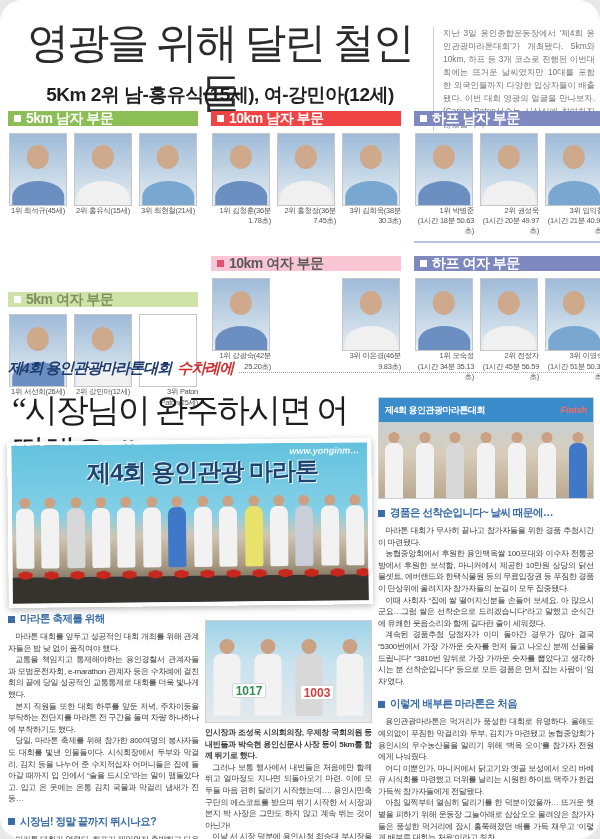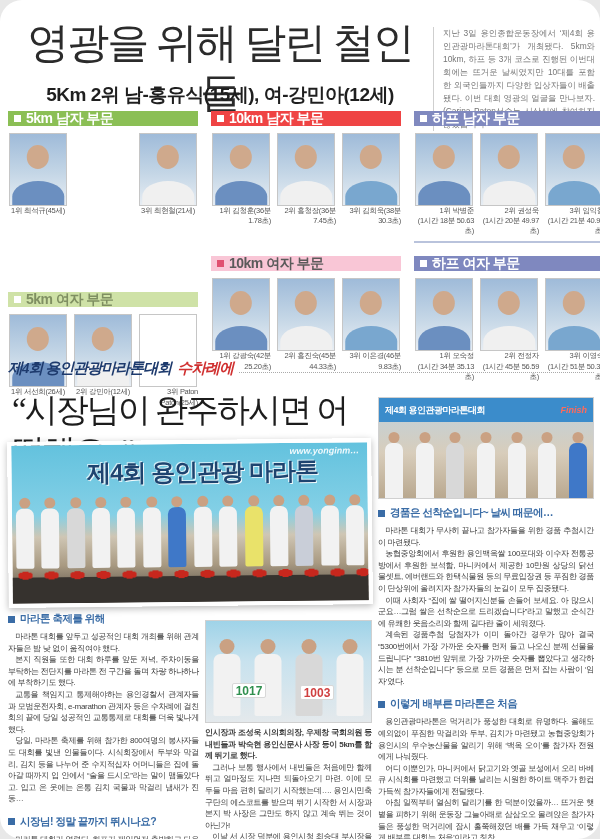--- a/index.html
+++ b/index.html
@@ -182,20 +182,26 @@
       <div class="row">
         <div class="winner">
           <div class="photo"></div>
           <div class="cap">
               <span>1위 최석규(45세)</span>
             </div>
         </div>
         <div class="winner">
           <div class="photo"></div>
           <div class="cap">
+              <span>2위 홍유식(15세)</span>
+            </div>
+        </div>
+        <div class="winner">
+          <div class="photo"></div>
+          <div class="cap">
               <span>3위 최현철(21세)</span>
             </div>
         </div>
       </div>
     </div>
 
     <div class="rsec">
       <div class="bar bar-pink">
         <span class="sq"></span>
         <span>10km 남자 부문</span>
@@ -282,26 +288,20 @@
     <div class="rsec">
       <div class="bar bar-lpink">
         <span class="sq"></span>
         <span>10km 여자 부문</span>
       </div>
       <div class="row">
         <div class="winner">
           <div class="photo"></div>
           <div class="cap">
               <span>1위 강광숙(42분 25.20초)</span>
-            </div>
-        </div>
-        <div class="winner">
-          <div class="photo"></div>
-          <div class="cap">
-              <span>2위 홍진숙(45분 44.33초)</span>
             </div>
         </div>
         <div class="winner">
           <div class="photo"></div>
           <div class="cap">
               <span>3위 이은경(46분 9.83초)</span>
             </div>
         </div>
       </div>
     </div>
@@ -394,22 +394,22 @@
     <span class="bib bib-1">1017</span>
     <span class="bib bib-2">1003</span>
   </div>
 
   <div class="col col-left">
     <h3 class="ahead">
       <span class="sq"></span>
       <span>마라톤 축제를 위해</span>
     </h3>
     <p>마라톤 대회를 앞두고 성공적인 대회 개최를 위해 관계자들은 밤 낮 없이 움직여야 했다.</p>
+    <p>교통을 책임지고 통제해야하는 용인경찰서 관계자들과 모범운전자회, e-marathon 관계자 등은 수차례에 걸친 회의 끝에 당일 성공적인 교통통제로 대회를 더욱 빛나게 했다.</p>
     <p>본지 직원들 또한 대회 하루를 앞둔 저녁, 주차이동을 부탁하는 전단지를 마라톤 전 구간을 돌며 차량 하나하나에 부착하기도 했다.</p>
-    <p>교통을 책임지고 통제해야하는 용인경찰서 관계자들과 모범운전자회, e-marathon 관계자 등은 수차례에 걸친 회의 끝에 당일 성공적인 교통통제로 대회를 더욱 빛나게 했다.</p>
     <p>당일, 마라톤 축제를 위해 참가한 800여명의 봉사자들도 대회를 빛낸 인물들이다. 시식회장에서 두부와 막걸리, 김치 등을 나누어 준 수지적십자 어머니들은 집에 돌아갈 때까지 입 안에서 “술을 드시오”라는 말이 맴돌았다고. 입고 온 옷에는 온통 김치 국물과 막걸리 냄새가 진동…</p>
     <div class="gap"></div>
     <h3 class="ahead">
       <span class="sq"></span>
       <span>시장님! 정말 끝까지 뛰시나요?</span>
     </h3>
     <p>마라톤 대회가 열렸다. 하프가 제일먼저 출발하고 다음은 10km, 맨 마지막으로 5km 주자들이 출발선에 섰다. 서정석 용</p>
   </div>
 
   <div class="col col-mid">

